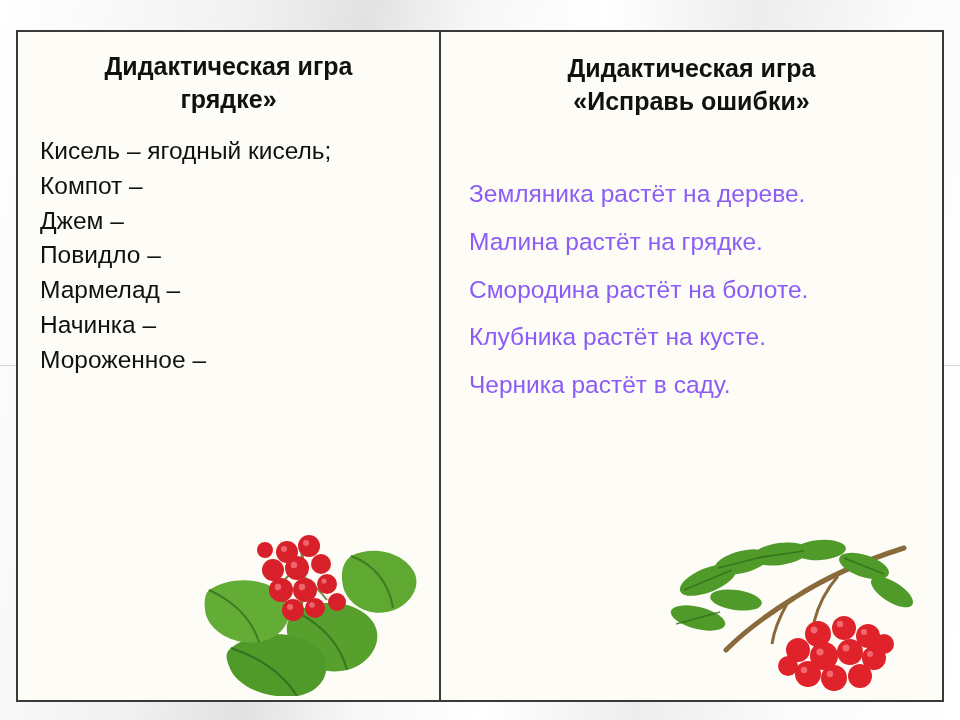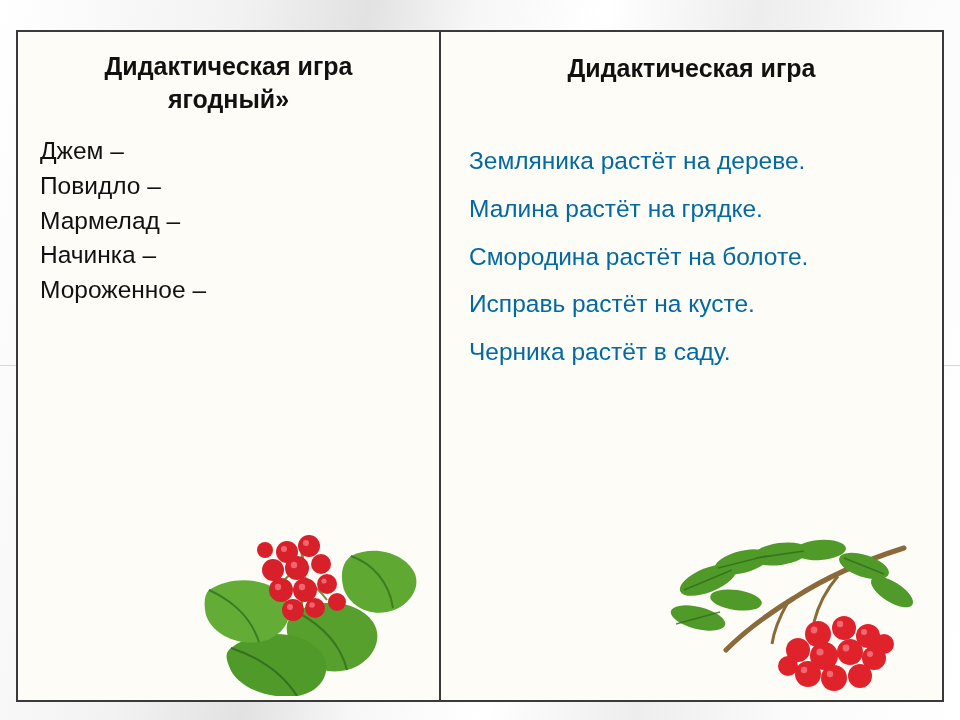--- a/index.html
+++ b/index.html
@@ -70,21 +70,21 @@
     line-height: 1.42;
     color: #111111;
   }
   .list-left .line {
     white-space: nowrap;
   }
   .list-right {
     padding: 52px 0 0 28px;
     font-size: 24.5px;
     line-height: 1.95;
-    color: #0369a1;
+    color: #8b5cf6;
   }
   .list-right .line {
     white-space: nowrap;
   }
 
   
   .art {
     position: absolute;
     pointer-events: none;
   }
@@ -104,23 +104,25 @@
 </head>
 <body>
 
 <div class="slide">
 
   <div class="table-wrap">
 
     <div class="col col-left">
       <div class="col-head">
         <div>Дидактическая игра</div>
-        <div>ягодный»</div>
+        <div>грядке»</div>
       </div>
       <div class="list-left">
+        <div class="line">Кисель – ягодный кисель;</div>
+        <div class="line">Компот –</div>
         <div class="line">Джем –</div>
         <div class="line">Повидло –</div>
         <div class="line">Мармелад –</div>
         <div class="line">Начинка –</div>
         <div class="line">Мороженное –</div>
       </div>
 
       <svg class="art art-currant" viewBox="0 0 230 180">
         <g>
 
@@ -161,26 +163,27 @@
             <circle cx="111" cy="89" r="2.8"></circle>
             <circle cx="123" cy="65" r="2.6"></circle>
           </g>
         </g>
       </svg>
     </div>
 
     <div class="col col-right">
       <div class="col-head">
         <div>Дидактическая игра</div>
+        <div>«Исправь ошибки»</div>
       </div>
       <div class="list-right">
         <div class="line">Земляника растёт на дереве.</div>
         <div class="line">Малина растёт на грядке.</div>
         <div class="line">Смородина растёт на болоте.</div>
-        <div class="line">Исправь растёт на кусте.</div>
+        <div class="line">Клубника растёт на кусте.</div>
         <div class="line">Черника растёт в саду.</div>
       </div>
 
       <svg class="art art-rowan" viewBox="0 0 250 180">
         <g>
 
           <path d="M236 34 C198 46 160 62 126 84 C100 100 76 118 58 136" stroke="#8a6a3a" stroke-width="5" fill="none" stroke-linecap="round"></path>
           <path d="M170 62 C158 76 150 92 146 108" stroke="#8a6a3a" stroke-width="3" fill="none"></path>
           <path d="M120 88 C112 102 106 116 104 130" stroke="#8a6a3a" stroke-width="3" fill="none"></path>
 

